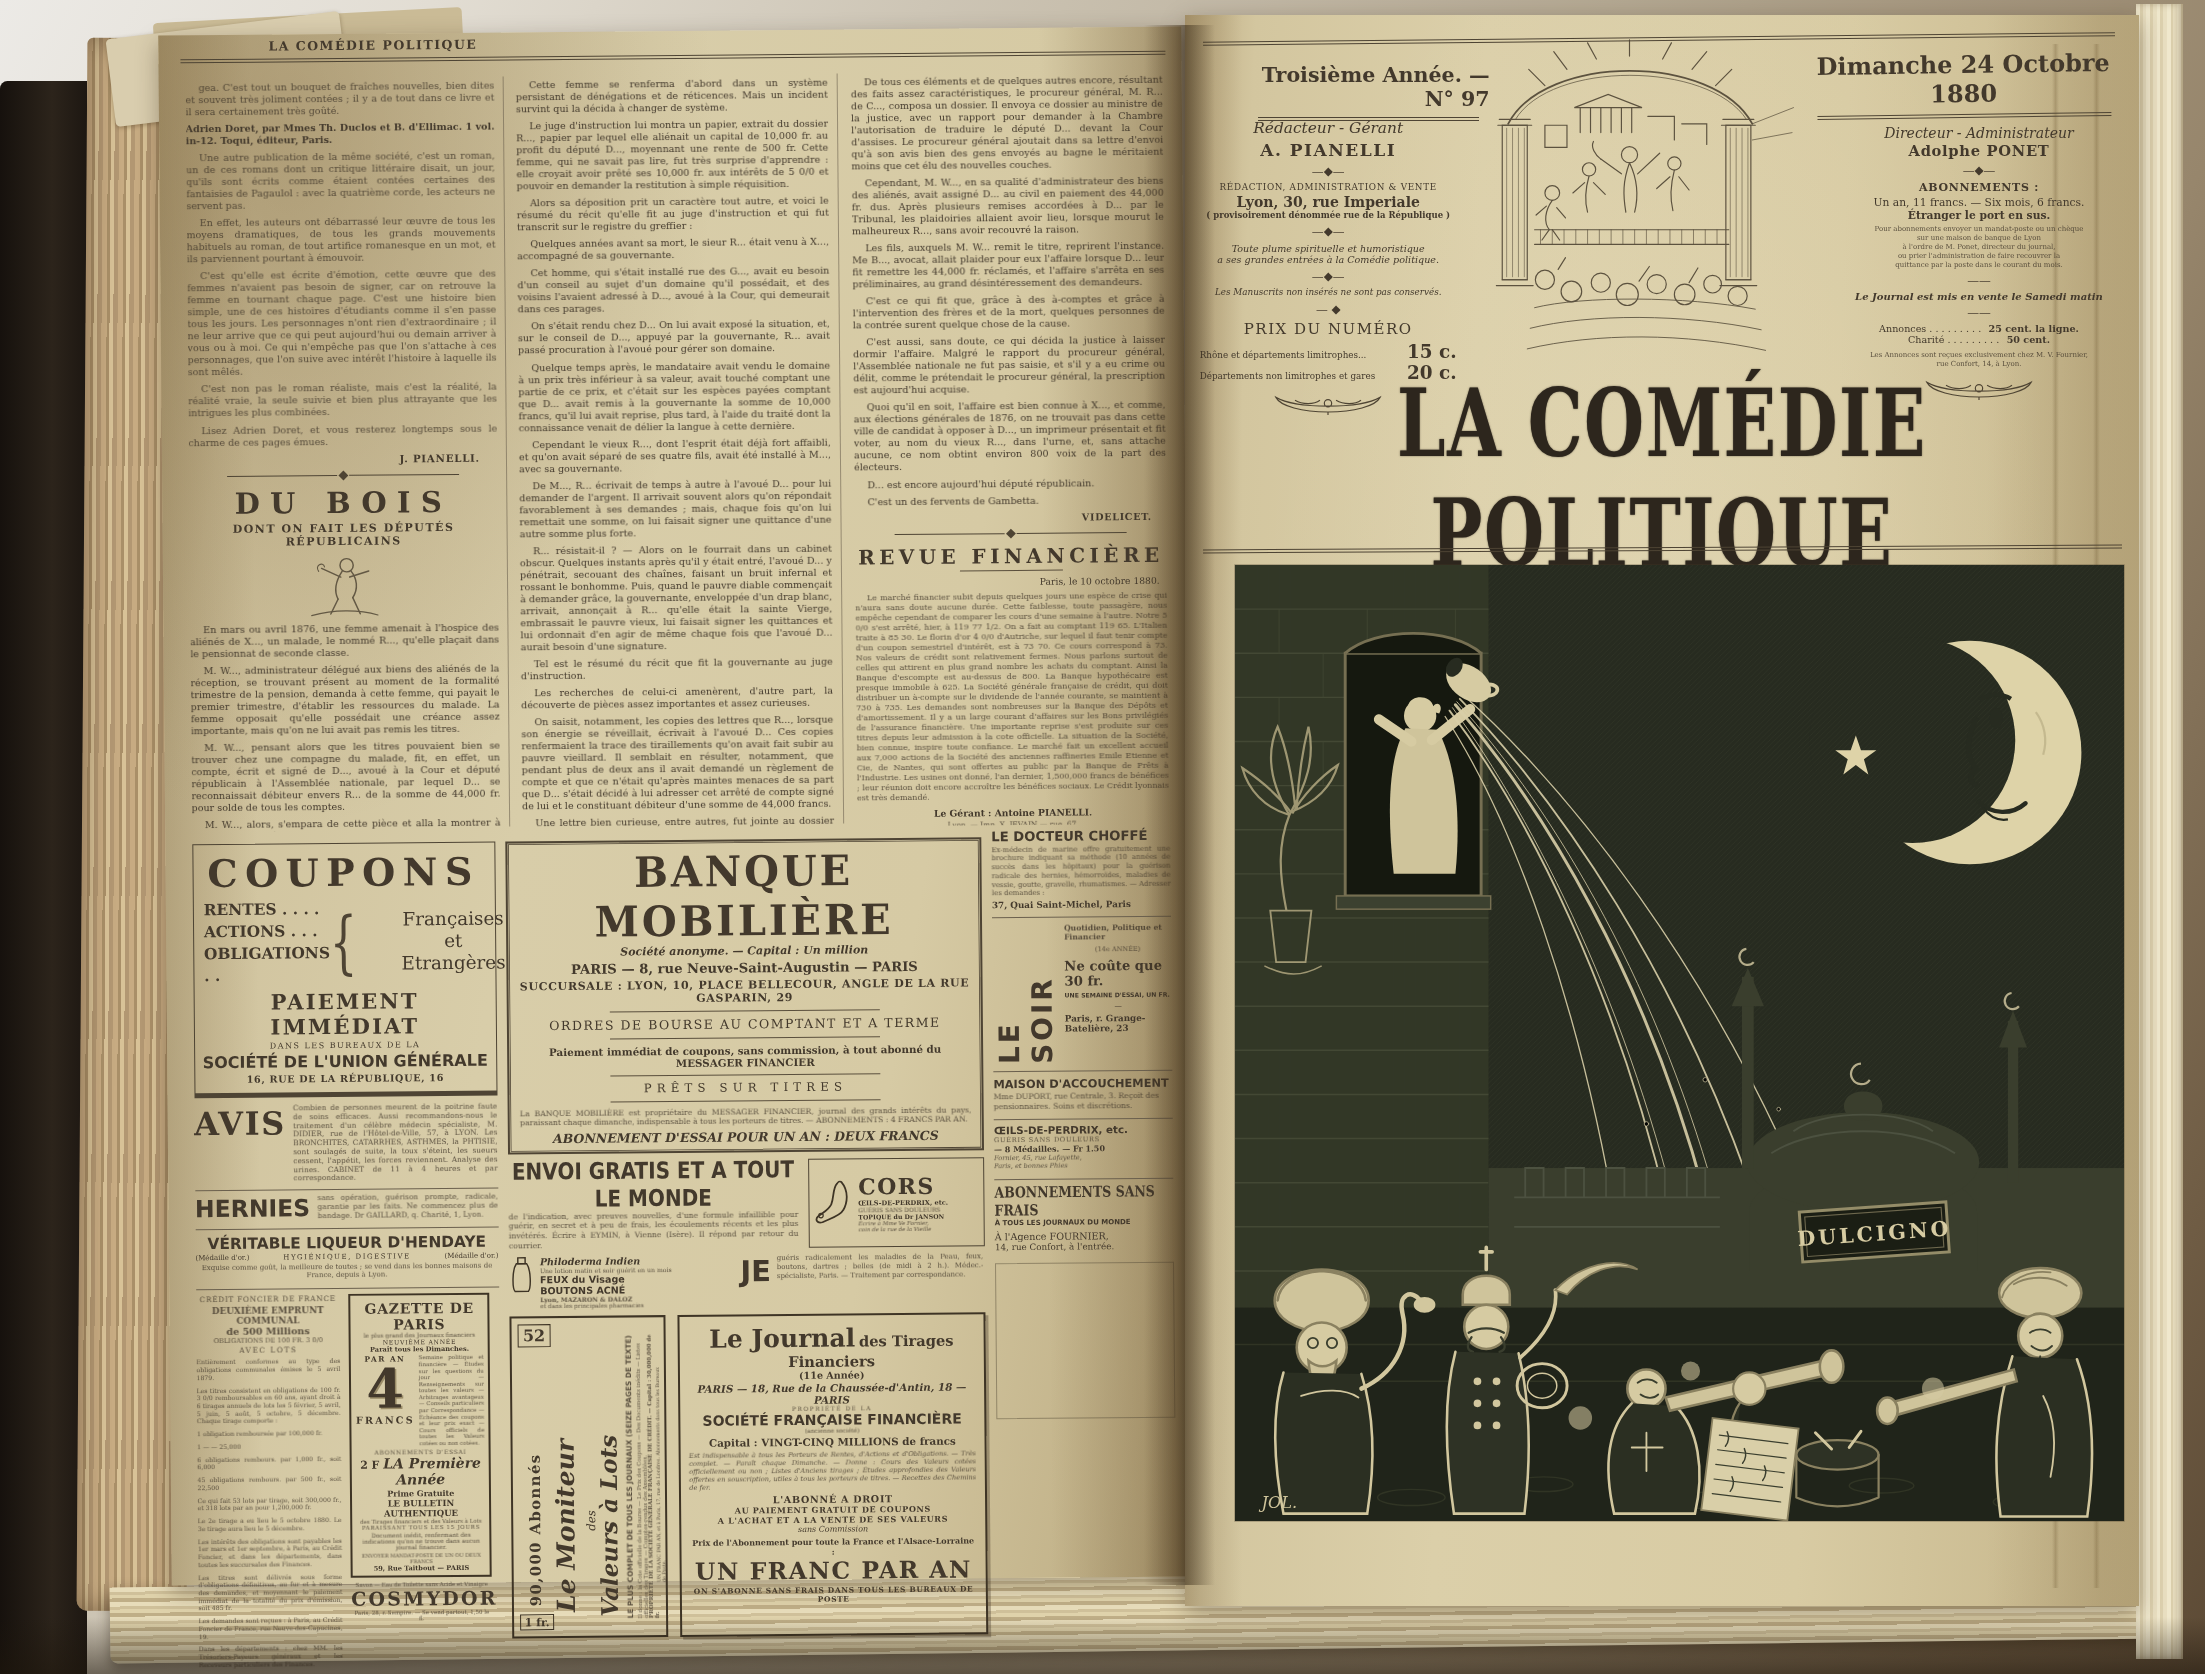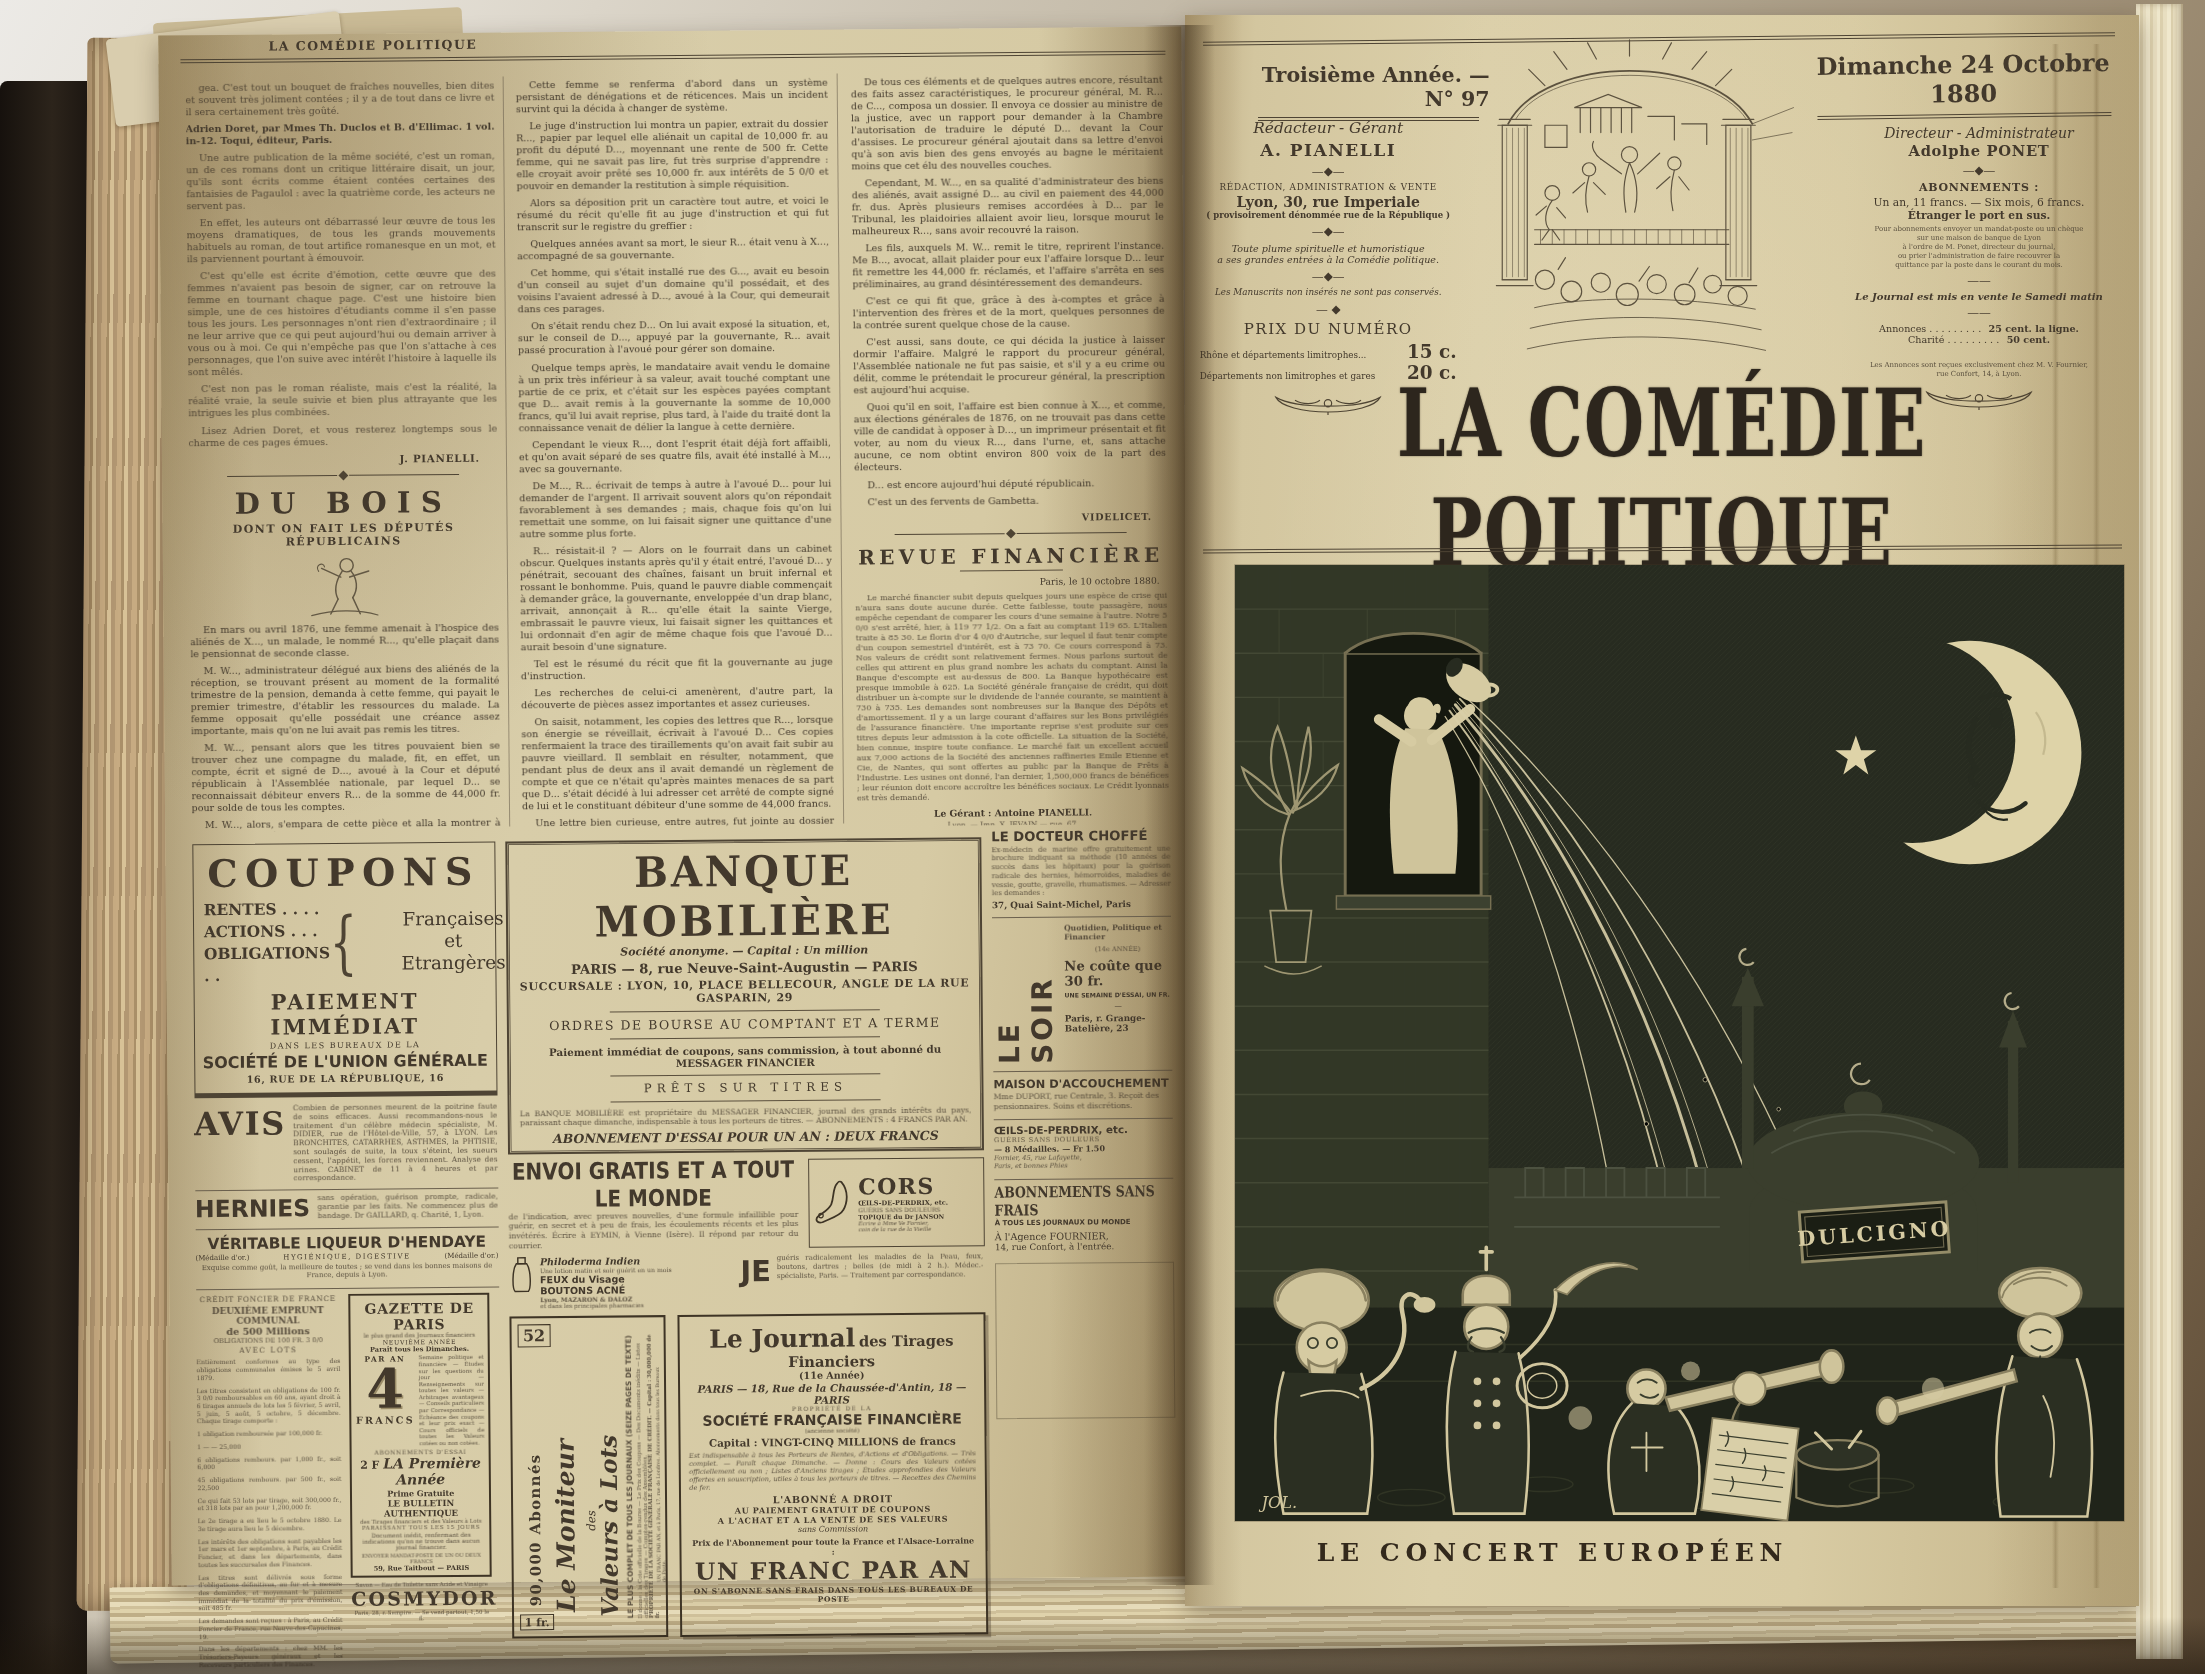--- a/index.html
+++ b/index.html
@@ -498,21 +498,21 @@
     <div style="font-size:10px;font-style:italic;font-weight:bold;">Le Journal est mis en vente le Samedi matin</div>
     <div class="ctr" style="font-size:11.8px;margin:3.7px 0;">——</div>
     <div style="display:flex;justify-content:center;gap:7.4px;font-size:9.6px;">
       <span>Annonces . . . . . . . . .</span>
       <span style="font-weight:bold;">25 cent. la ligne.</span>
     </div>
     <div style="display:flex;justify-content:center;gap:7.4px;font-size:9.6px;">
       <span>Charité . . . . . . . . .</span>
       <span style="font-weight:bold;">50 cent.</span>
     </div>
-    <div class="blurry" style="font-size:7px;line-height:8.8px;white-space:pre-line;margin-top:16px;">Les Annonces sont reçues exclusivement chez M. V. Fournier,
+    <div class="blurry" style="font-size:7px;line-height:8.8px;white-space:pre-line;margin-top:6px;">Les Annonces sont reçues exclusivement chez M. V. Fournier,
 rue Confort, 14, à Lyon.</div>
     <svg width="110" height="25" viewBox="0 0 150 34" style="margin-top:5.9px;">
       <path d="M4 10 C30 26,120 26,146 10 C140 22,110 30,75 30 C40 30,10 22,4 10 Z M30 14 C40 20,56 20,64 14 M86 14 C96 20,112 20,120 14 M70 18 a5 5 0 1 0 10 0 a5 5 0 1 0 -10 0 M75 30 L75 34" fill="none" stroke="#4f4534" stroke-width="1.6"></path>
     </svg>
   </div>
 
   <div class="abs ctr" style="left:0px;top:382px;width:954px;">
     <div style="font-size:69px;font-weight:bold;letter-spacing:1.5px;transform:scaleY(1.35);color:#2d261d;text-shadow:0 0 1.5px rgba(45,38,29,.7);">LA COMÉDIE POLITIQUE</div>
     <div style="font-size:16px;letter-spacing:10.3px;color:#3a3226;margin-top:25px;font-weight:bold;">JOURNAL SATIRIQUE HEBDOMADAIRE</div>
   </div>
@@ -693,20 +693,17 @@
       <g fill="#d6cba2" opacity=".55">
         <circle cx="470" cy="1160" r="16"></circle>
         <circle cx="950" cy="1120" r="15"></circle>
         <circle cx="620" cy="1096" r="13"></circle>
       </g>
 
       <text x="36" y="1282" font-size="22" fill="#cfc49b" font-family="DejaVu Serif, serif" font-style="italic">JOL.</text>
     </svg>
   </div>
 
-  <div class="abs ctr ink" style="left:0;top:1523px;width:735px;">
-    <div style="font-size:25px;font-weight:bold;letter-spacing:5.9px;color:#33291c;">LE CONCERT EUROPÉEN</div>
-  </div>
 </div>
 
 <div class="abs gutter"></div>
 <div class="abs floor-shadow"></div>
 
 
 </body></html>

